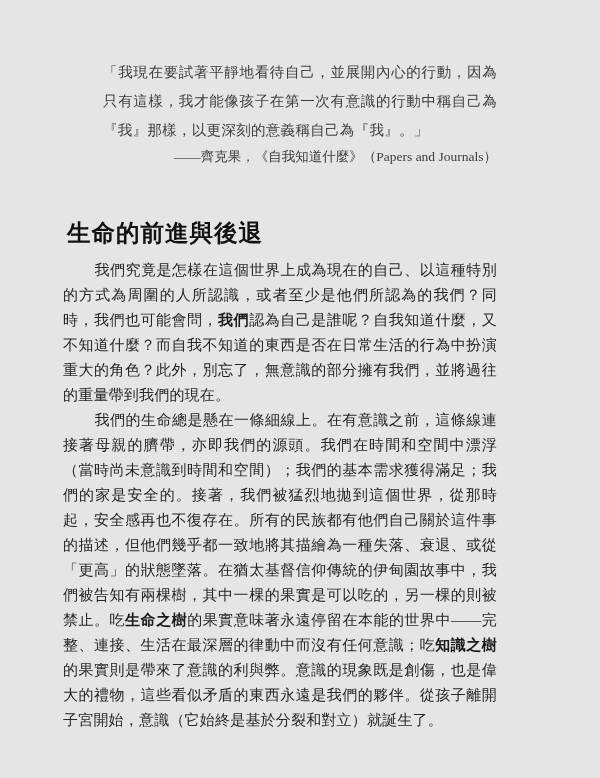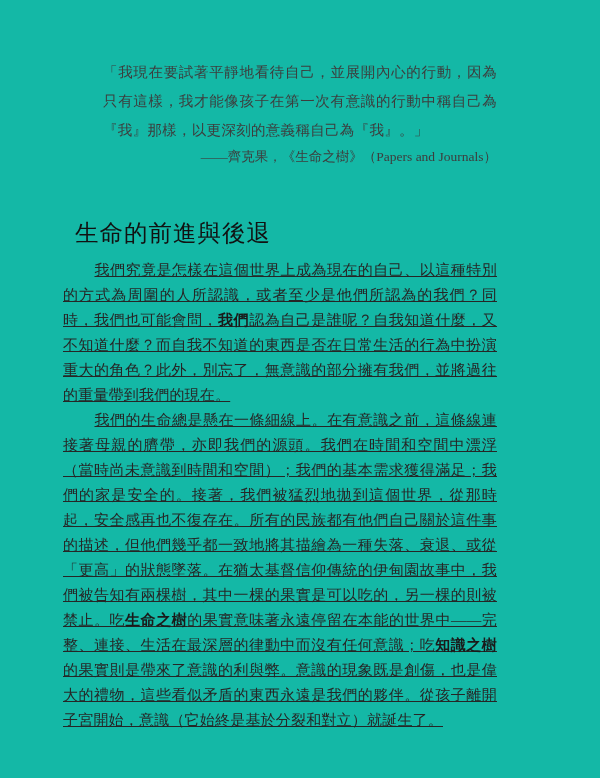--- a/index.html
+++ b/index.html
@@ -6,21 +6,21 @@
     margin: 0;
     padding: 0;
     background: #ffffff;
   }
   .page {
     position: relative;
     width: 600px;
     height: 778px;
     box-sizing: border-box;
     padding: 58px 103px 0 63px;
-    background: #14b8a6;
+    background: #e5e5e5;
     font-family: "Liberation Serif", "DejaVu Serif", serif;
     color: #2b2b2b;
     overflow: hidden;
   }
   .quote-block {
     margin: 0 0 0 40px;
   }
   .quote-text {
     margin: 0;
     font-size: 14.5px;
@@ -35,56 +35,55 @@
     font-size: 13.5px;
     line-height: 20px;
     text-align: right;
     color: #3d3d3d;
     white-space: nowrap;
   }
   .latin-italic {
     font-family: "Liberation Serif", "DejaVu Serif", serif;
   }
   .chapter-heading {
-    margin: 50px 0 0 12px;
+    margin: 50px 0 0 4px;
     font-family: "Liberation Sans", "DejaVu Sans", sans-serif;
-    font-weight: 400;
+    font-weight: 700;
     font-size: 23.5px;
     line-height: 32px;
     letter-spacing: 1px;
     color: #111111;
   }
   .article-body {
     margin-top: 9px;
   }
   .article-body .para {
     margin: 0;
     font-size: 15px;
     line-height: 25px;
     text-align: justify;
     text-justify: inter-ideograph;
     text-indent: 2.1em;
     letter-spacing: 0.2px;
     color: #262626;
-    text-decoration: underline;
   }
   .article-body .para b {
     font-weight: 700;
     color: #1a1a1a;
   }
 </style>
 </head>
 <body>
 
 <div class="page">
 
   <blockquote class="quote-block">
     <p class="quote-text">「我現在要試著平靜地看待自己，並展開內心的行動，因為只有這樣，我才能像孩子在第一次有意識的行動中稱自己為『我』那樣，以更深刻的意義稱自己為『我』。」</p>
     <p class="attribution">
-      <span>——齊克果，</span><span>《生命之樹》</span><span>（</span><span class="latin-italic">Papers and Journals</span><span>）</span>
+      <span>——齊克果，</span><span>《自我知道什麼》</span><span>（</span><span class="latin-italic">Papers and Journals</span><span>）</span>
     </p>
   </blockquote>
 
   <h1 class="chapter-heading">生命的前進與後退</h1>
 
   <div class="article-body">
       <p class="para"><span>我們究竟是怎樣在這個世界上成為現在的自己、以這種特別的方式為周圍的人所認識，或者至少是他們所認為的我們？同時，我們也可能會問，</span><b>我們</b><span>認為自己是誰呢？自我知道什麼，又不知道什麼？而自我不知道的東西是否在日常生活的行為中扮演重大的角色？此外，別忘了，無意識的部分擁有我們，並將過往的重量帶到我們的現在。</span></p>
       <p class="para"><span>我們的生命總是懸在一條細線上。在有意識之前，這條線連接著母親的臍帶，亦即我們的源頭。我們在時間和空間中漂浮（當時尚未意識到時間和空間）；我們的基本需求獲得滿足；我們的家是安全的。接著，我們被猛烈地拋到這個世界，從那時起，安全感再也不復存在。所有的民族都有他們自己關於這件事的描述，但他們幾乎都一致地將其描繪為一種失落、衰退、或從「更高」的狀態墜落。在猶太基督信仰傳統的伊甸園故事中，我們被告知有兩棵樹，其中一棵的果實是可以吃的，另一棵的則被禁止。吃</span><b>生命之樹</b><span>的果實意味著永遠停留在本能的世界中——完整、連接、生活在最深層的律動中而沒有任何意識；吃</span><b>知識之樹</b><span>的果實則是帶來了意識的利與弊。意識的現象既是創傷，也是偉大的禮物，這些看似矛盾的東西永遠是我們的夥伴。從孩子離開子宮開始，意識（它始終是基於分裂和對立）就誕生了。</span></p>
     </div>
 

